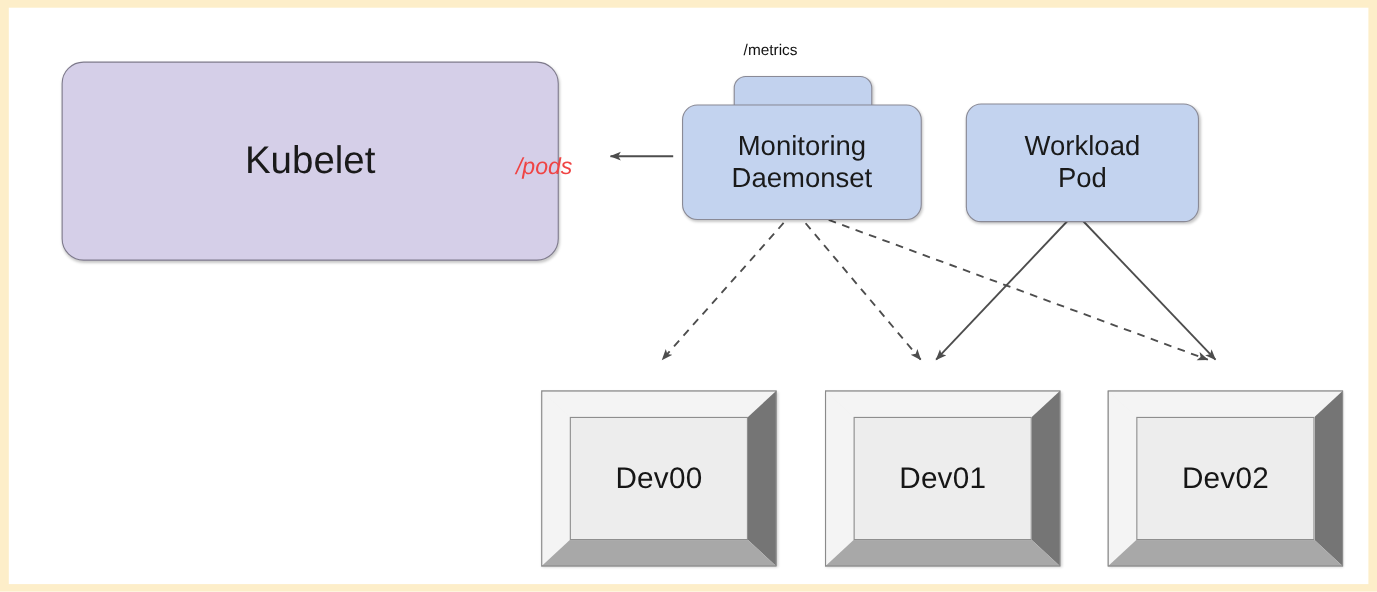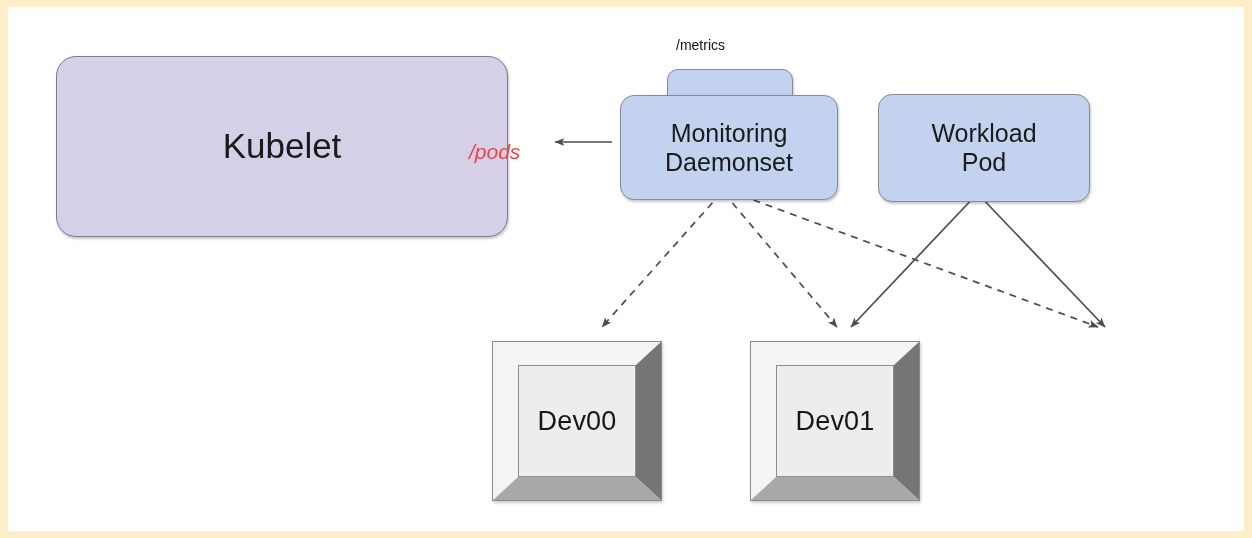--- a/index.html
+++ b/index.html
@@ -134,23 +134,23 @@
     height: 108px;
     background: #c3d3ef;
     font-size: 25px;
     z-index: 3;
   }
 
   
   .device {
     position: absolute;
     box-sizing: border-box;
-    width: 170px;
+    width: 214px;
     height: 160px;
-    top: 334px;
+    top: 348px;
     z-index: 3;
     box-shadow: 1px 1.5px 2.5px rgba(0,0,0,0.20);
   }
   .device .face {
     position: absolute;
     inset: 0;
     background: #efefef;
     border: 1px solid #9a9a9a;
     box-sizing: border-box;
   }
@@ -274,15 +274,25 @@
       <div class="face"></div>
       <div class="bev bev-top"></div>
       <div class="bev bev-left"></div>
       <div class="bev bev-right"></div>
       <div class="bev bev-bottom"></div>
       <div class="inner-edge"></div>
       <div class="outline"></div>
       <div class="dev-label">Dev01</div>
     </div>
 
+    <div class="device device-2">
+      <div class="face"></div>
+      <div class="bev bev-top"></div>
+      <div class="bev bev-left"></div>
+      <div class="bev bev-right"></div>
+      <div class="bev bev-bottom"></div>
+      <div class="inner-edge"></div>
+      <div class="outline"></div>
+      <div class="dev-label">Dev02</div>
+    </div>
 
   </div>
 </div>
 
 </body></html>

